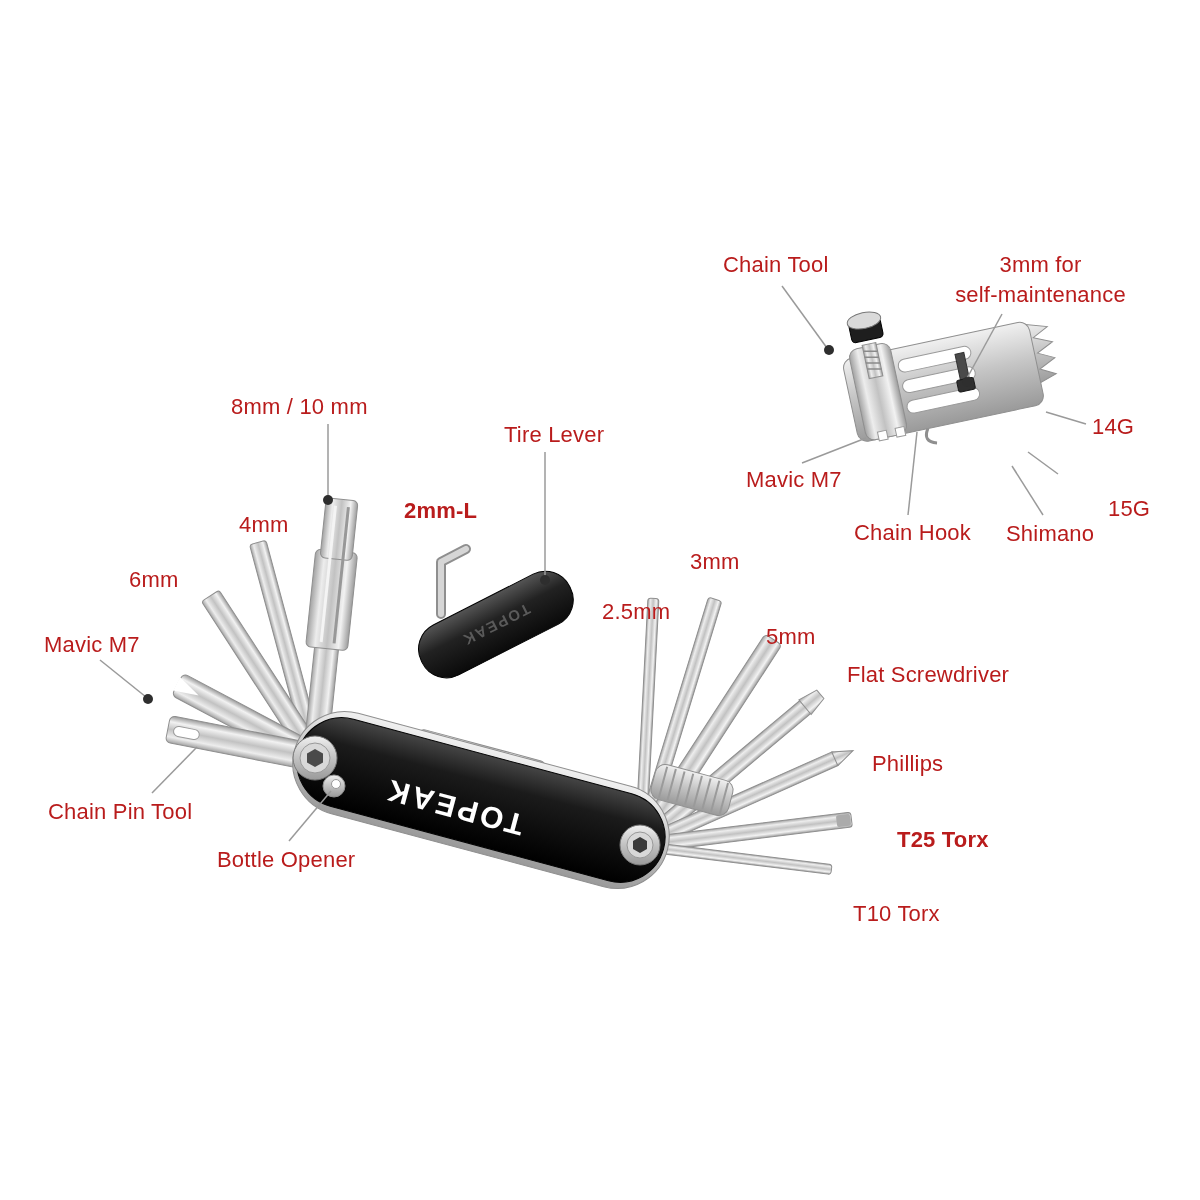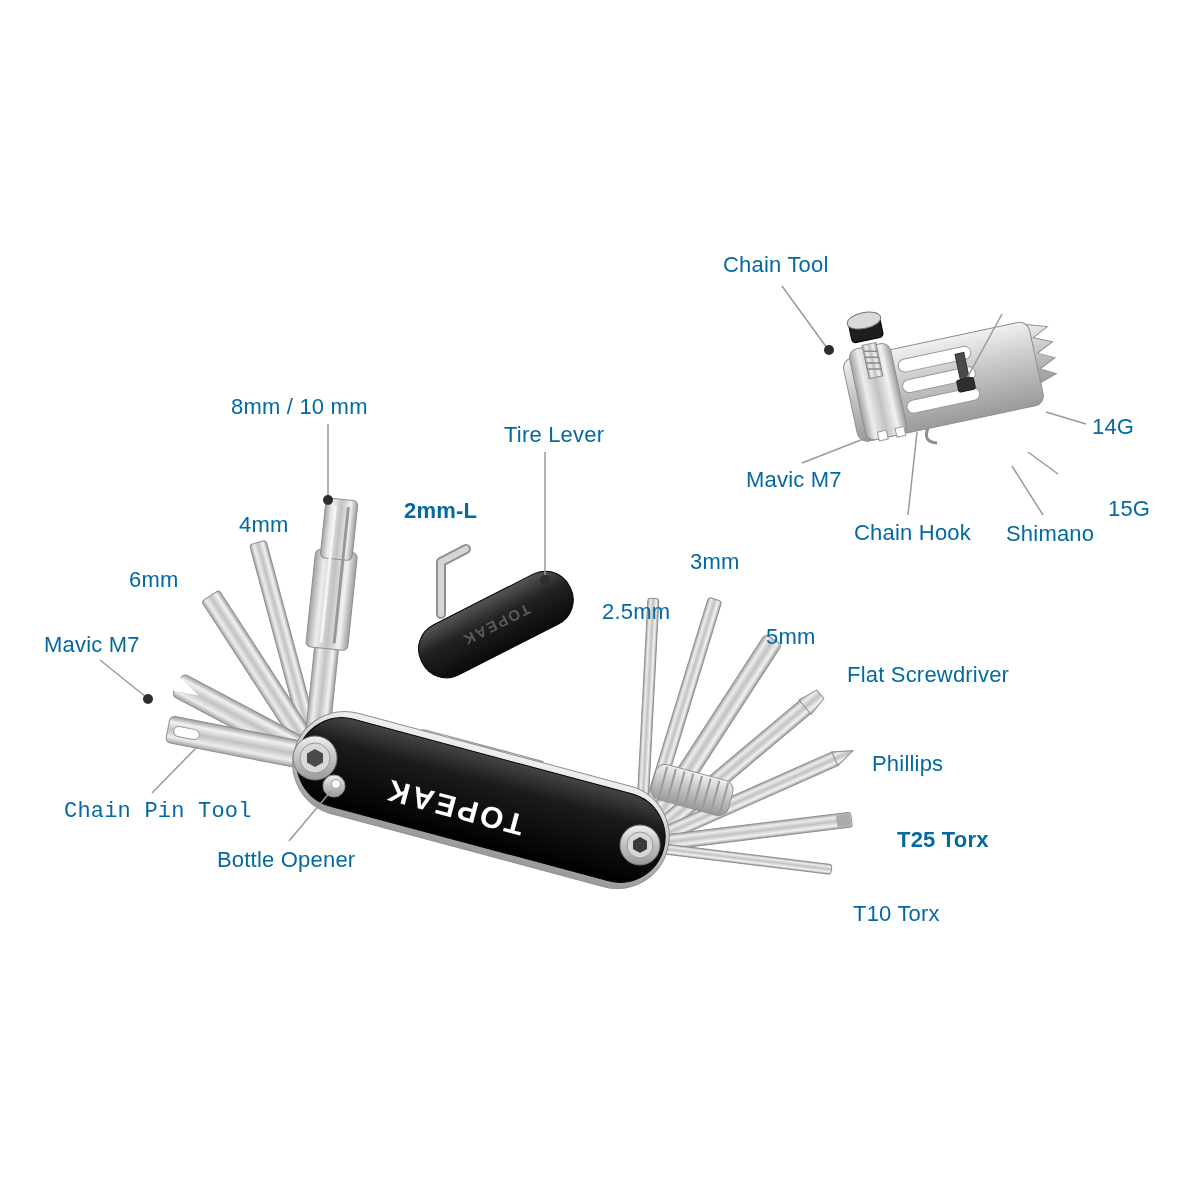--- a/index.html
+++ b/index.html
@@ -8,21 +8,21 @@
     width: 1200px;
     height: 1200px;
     background: #ffffff;
     font-family: "Liberation Sans", sans-serif;
     overflow: hidden;
   }
   .art { position: absolute; left: 0; top: 0; }
   .callout {
     position: absolute;
     font-size: 22px;
-    color: #0369a1;
+    color: #b91c1c;
     letter-spacing: 0.2px;
     white-space: pre-line;
     line-height: 30px;
   }
   .callout.center { text-align: center; }
 </style>
 </head>
 <body>
 
 <div class="canvas">
@@ -196,32 +196,34 @@
     <g fill="#2e2e2e">
       <circle cx="829" cy="350" r="5"></circle>
       <circle cx="967" cy="382" r="5"></circle>
       <circle cx="328" cy="500" r="5"></circle>
       <circle cx="545" cy="580" r="5"></circle>
       <circle cx="148" cy="699" r="5"></circle>
     </g>
   </svg>
 
   <div class="callout" style="left:723px; top:250px;">Chain Tool</div>
+  <div class="callout center" style="left:953px; top:250px; width:175px;">3mm for
+self-maintenance</div>
   <div class="callout" style="left:1092px; top:412px;">14G</div>
   <div class="callout" style="left:1108px; top:465px;margin-top:29px;">15G</div>
   <div class="callout" style="left:746px; top:465px;">Mavic M7</div>
   <div class="callout" style="left:854px; top:518px;">Chain Hook</div>
   <div class="callout" style="left:1006px; top:519px;">Shimano</div>
   <div class="callout" style="left:231px; top:392px;">8mm / 10 mm</div>
   <div class="callout" style="left:504px; top:420px;">Tire Lever</div>
   <div class="callout" style="left:404px; top:496px;font-weight:bold;">2mm-L</div>
   <div class="callout" style="left:200px; top:510px;margin-left:39px;">4mm</div>
   <div class="callout" style="left:129px; top:565px;">6mm</div>
   <div class="callout" style="left:44px; top:630px;">Mavic M7</div>
-  <div class="callout" style="left:64px; top:797px;font-family:Liberation Mono, monospace;">Chain Pin Tool</div>
+  <div class="callout" style="left:48px; top:797px;">Chain Pin Tool</div>
   <div class="callout" style="left:217px; top:845px;">Bottle Opener</div>
   <div class="callout" style="left:602px; top:597px;">2.5mm</div>
   <div class="callout" style="left:690px; top:547px;">3mm</div>
   <div class="callout" style="left:766px; top:590px;margin-top:32px;">5mm</div>
   <div class="callout" style="left:847px; top:660px;text-align:right;">Flat Screwdriver</div>
   <div class="callout" style="left:872px; top:749px;">Phillips</div>
   <div class="callout" style="left:897px; top:825px;font-weight:bold;">T25 Torx</div>
   <div class="callout" style="left:853px; top:899px;">T10 Torx</div>
 
 </div>

